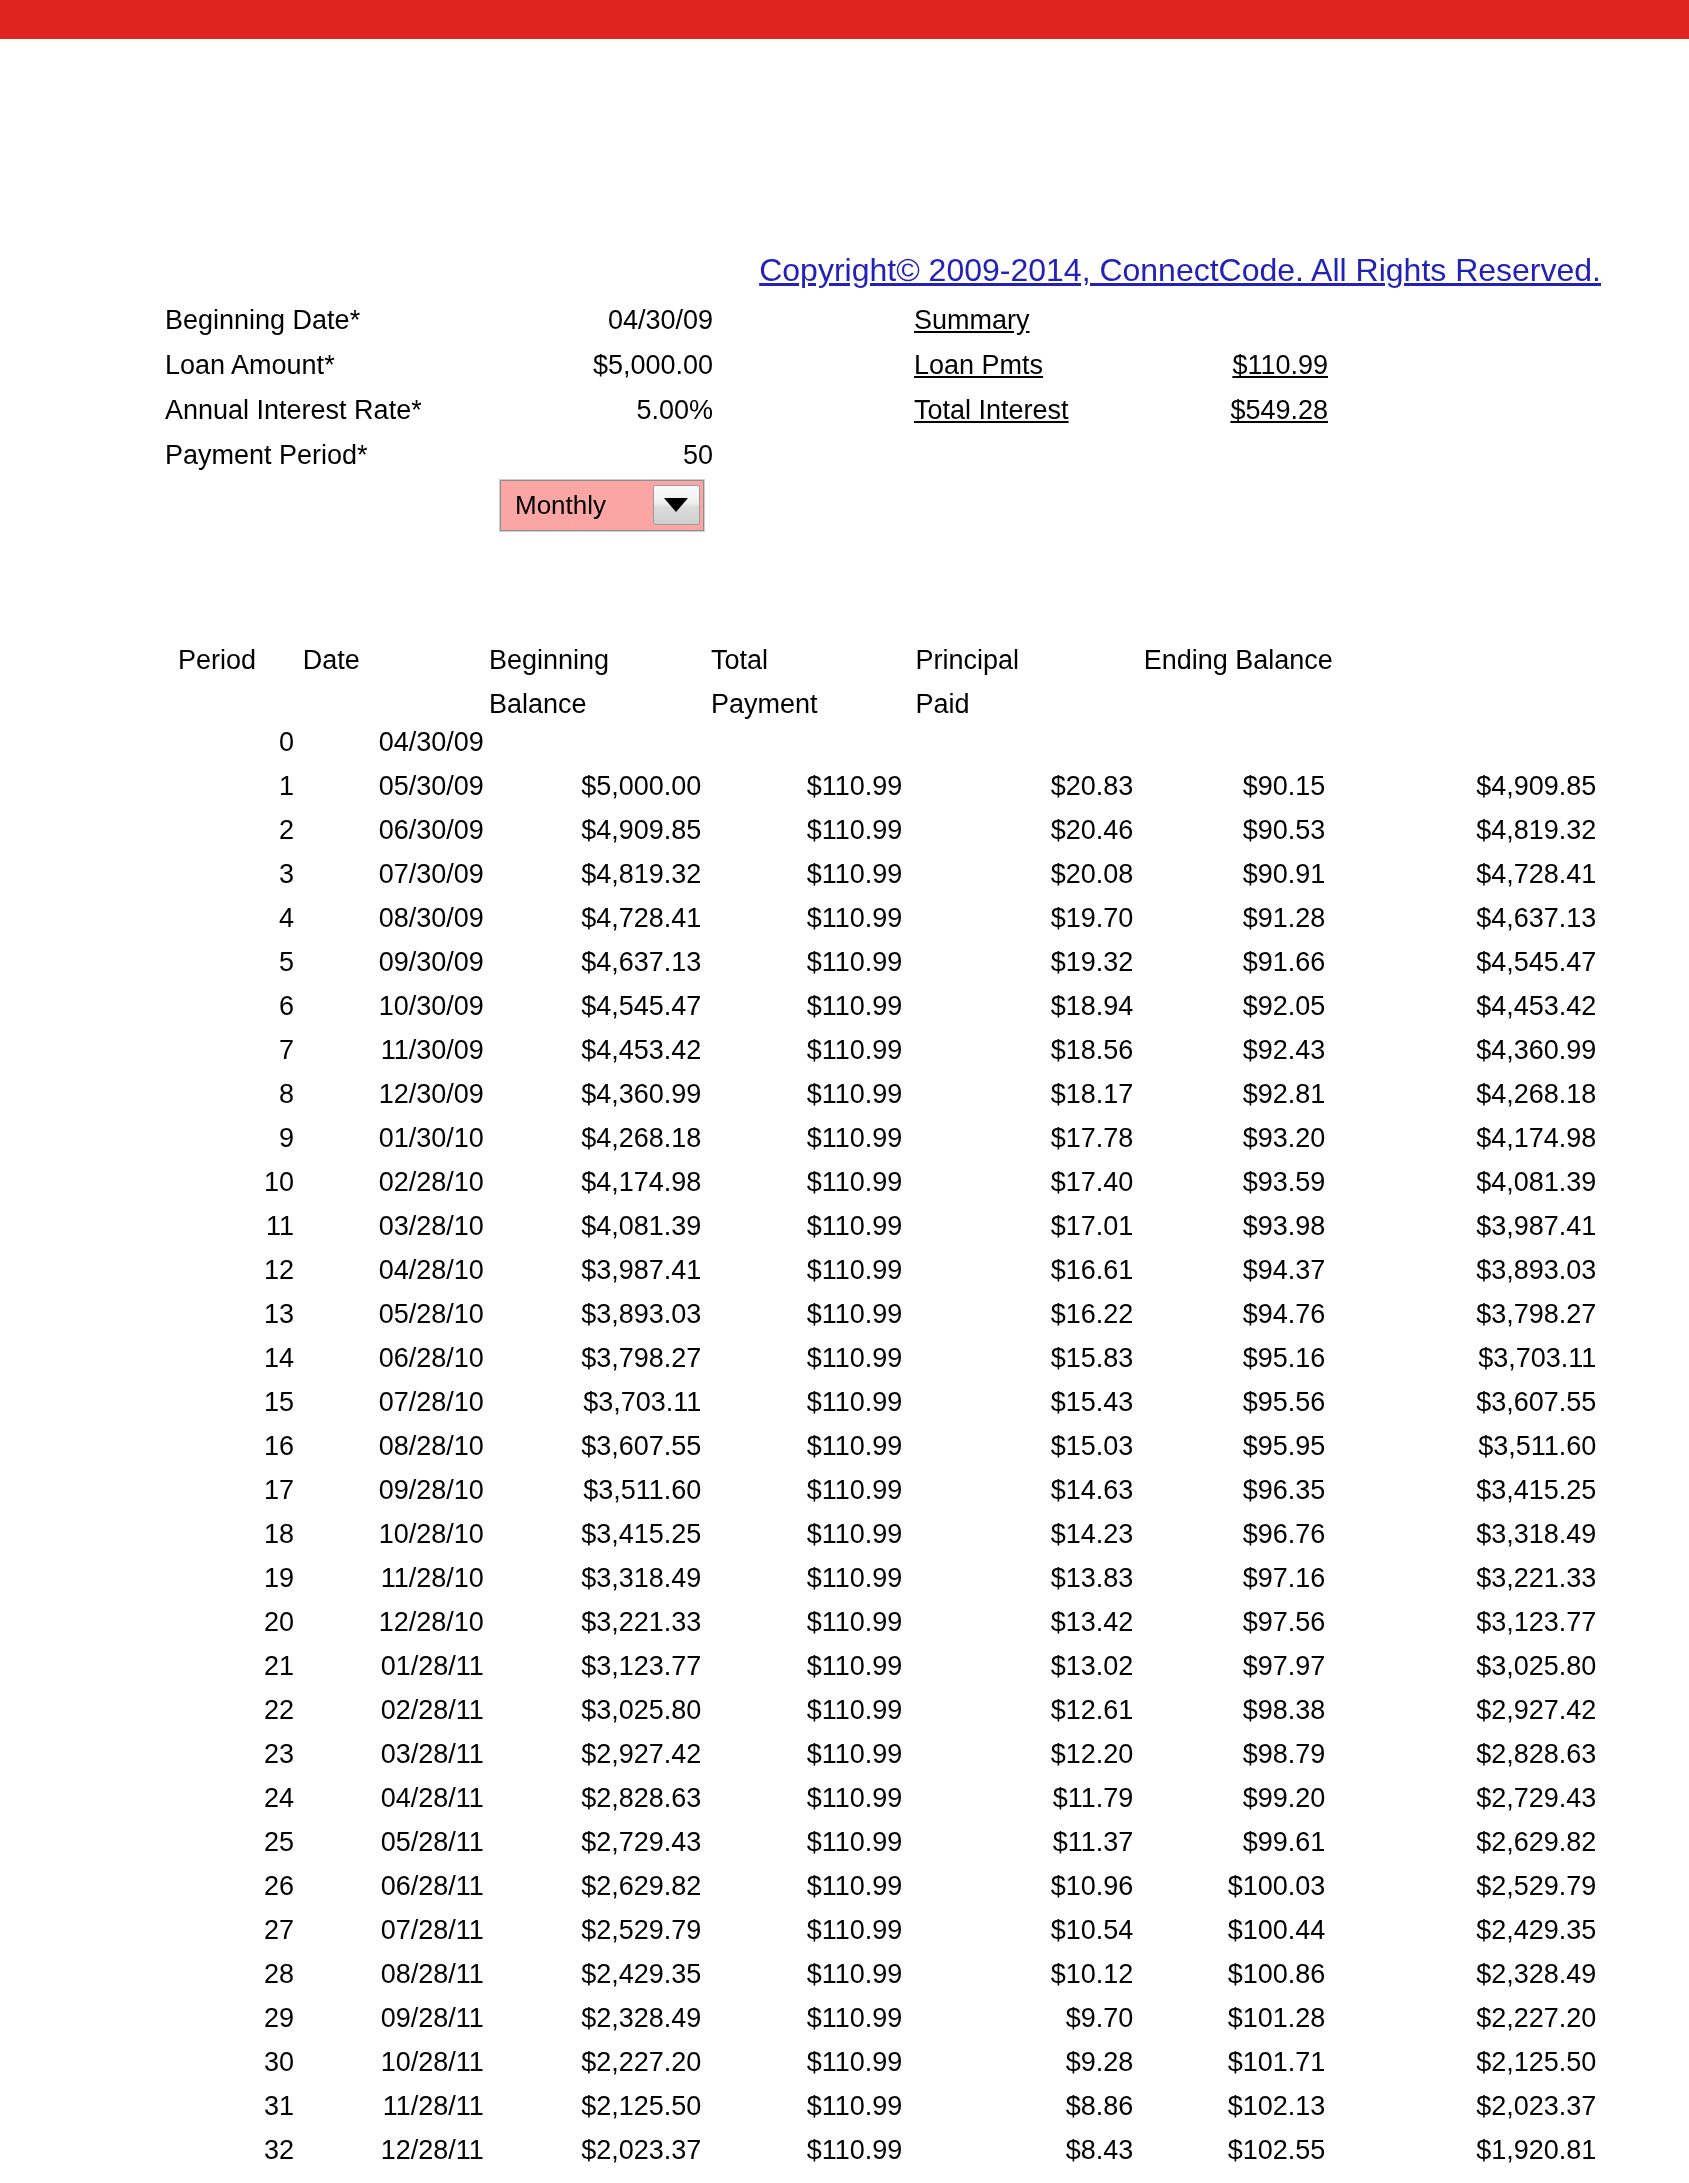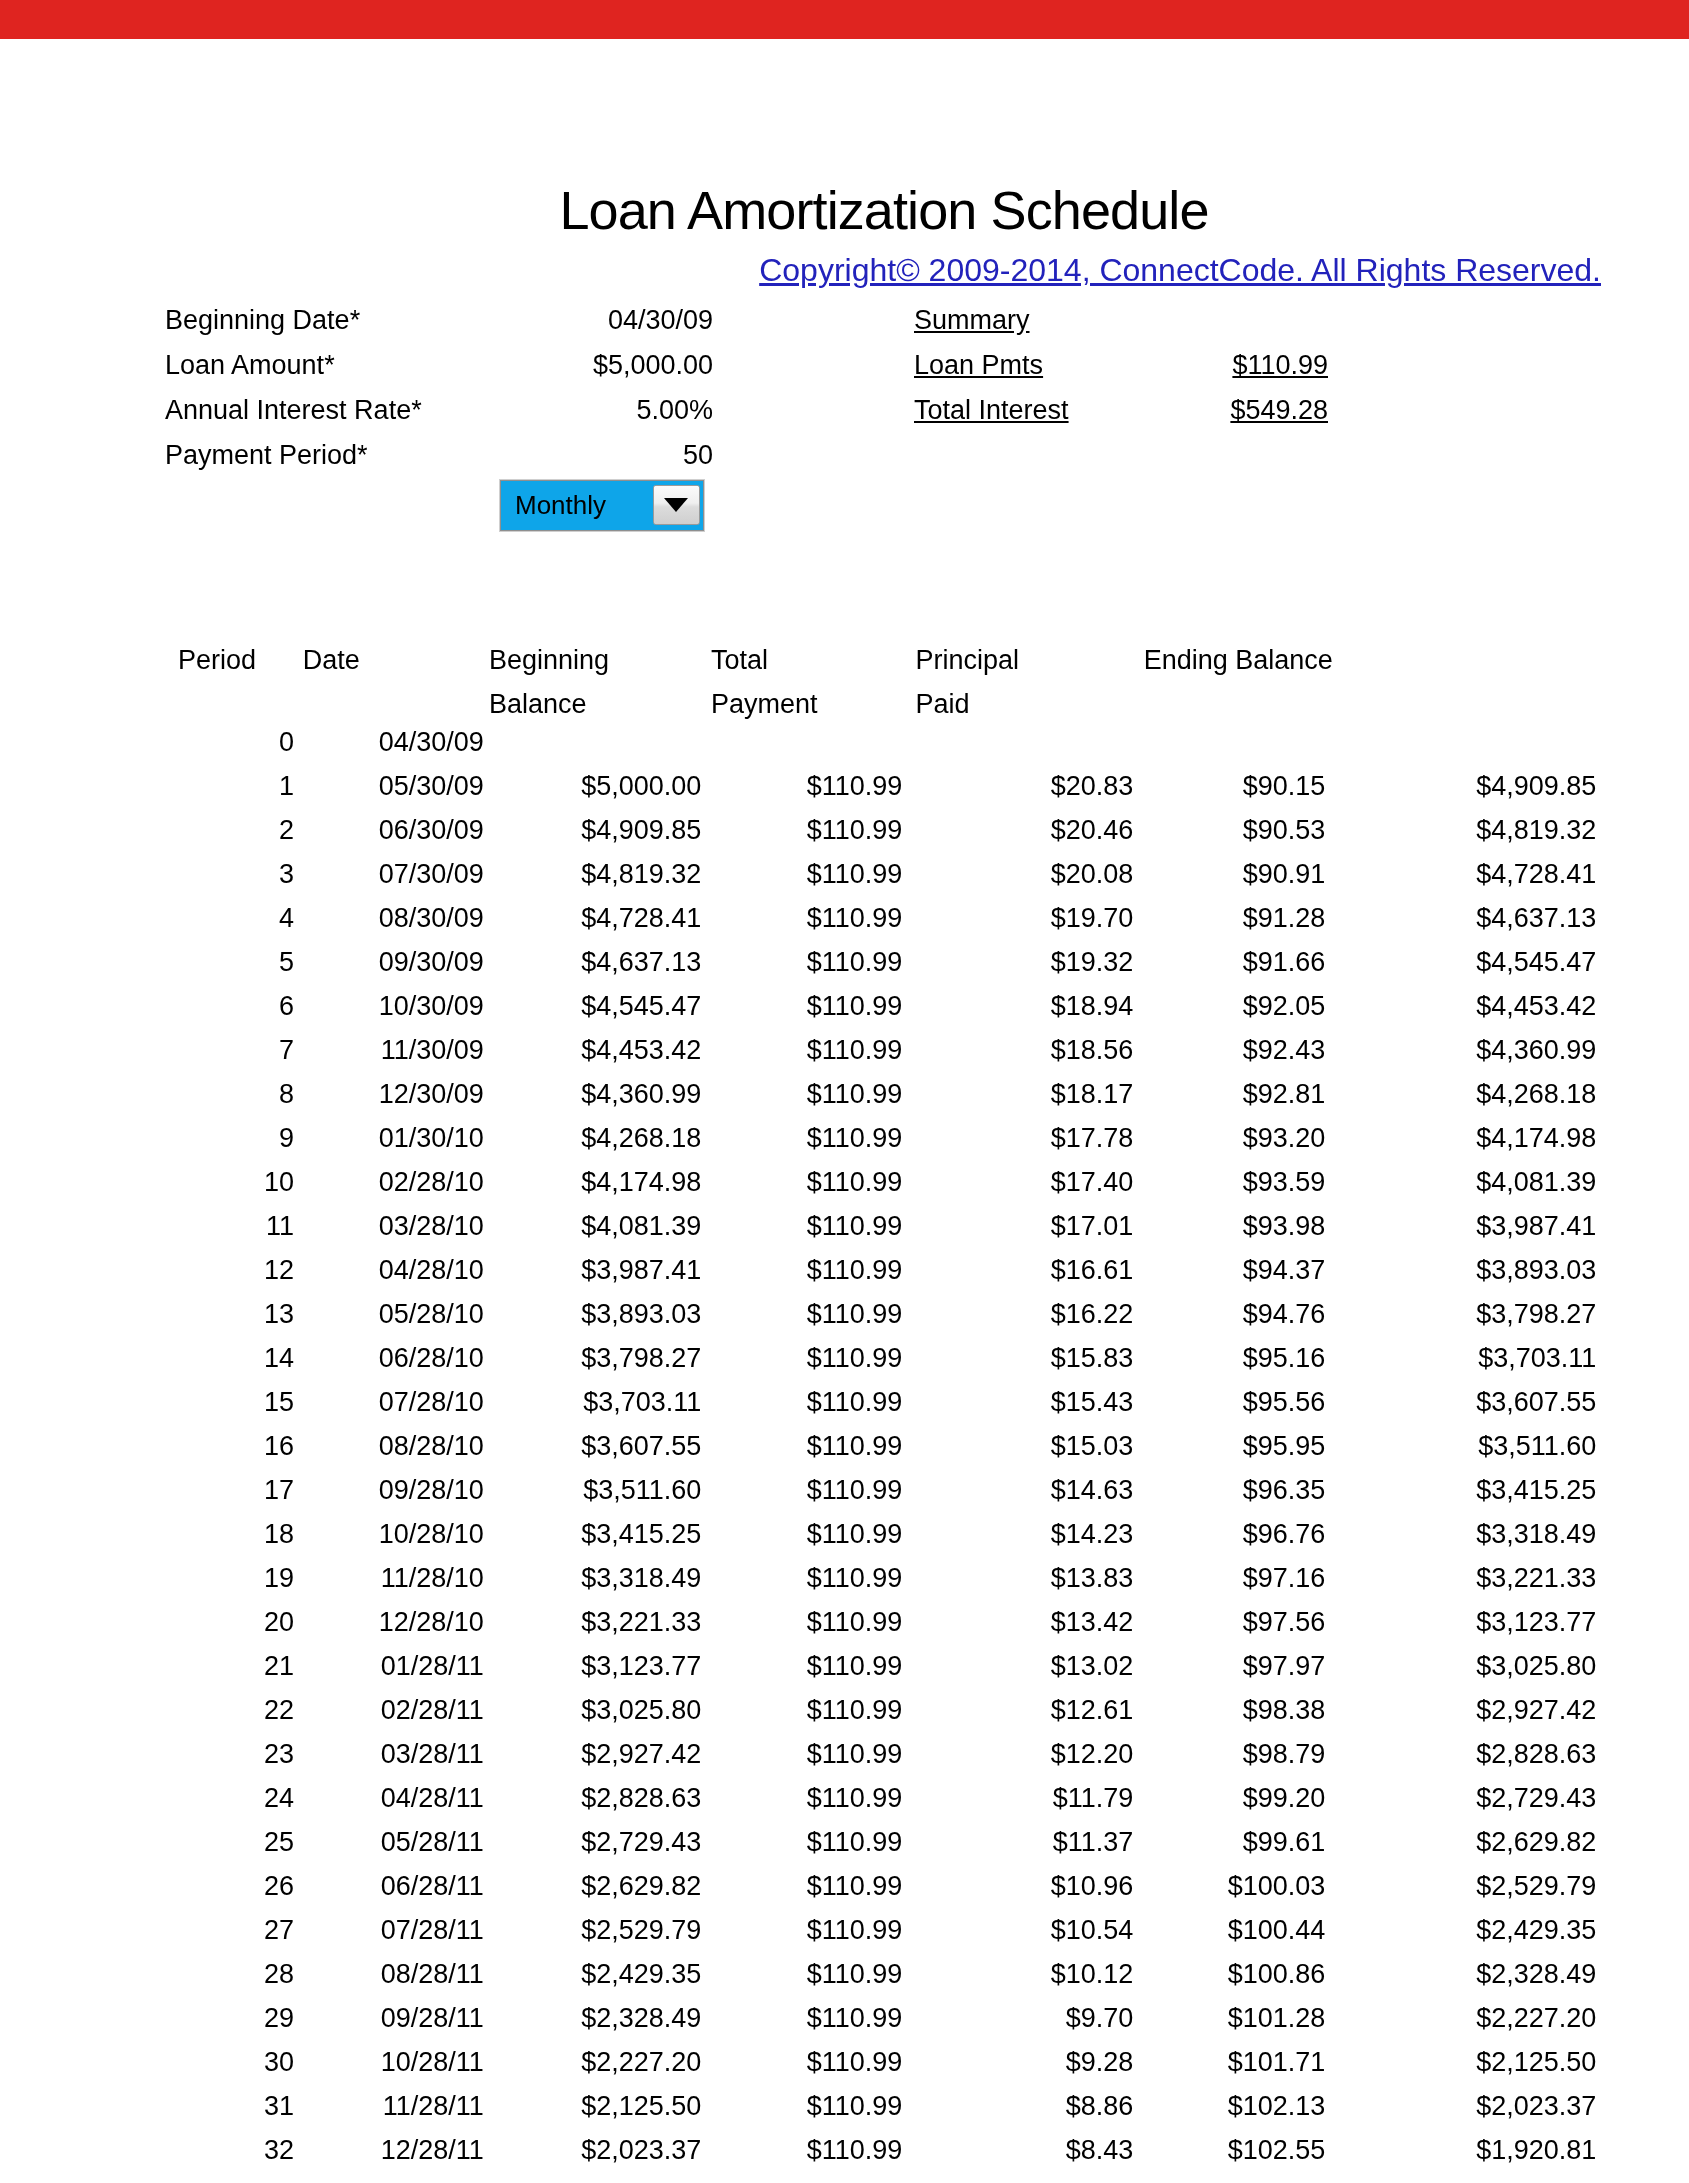--- a/index.html
+++ b/index.html
@@ -28,21 +28,21 @@
   .freq-row { margin-top:12.2px; }
   
   .summary { position:absolute; left:914px; top:298px; width:414px; }
   .s-row { height:45px; display:flex; align-items:center; font-size:27px;text-decoration:underline; }
   .s-label { flex:0 0 auto; white-space:nowrap; }
   .s-value { flex:1 1 auto; text-align:right; white-space:nowrap; }
   
   .combo {
     position:absolute; left:500px; top:480px; width:204px; height:51px;
     box-sizing:border-box; border:1.7px solid #8f8f8f; outline:0.9px solid #cfcfcf;
-    background:#0ea5e9; display:flex; align-items:center;
+    background:#fca5a5; display:flex; align-items:center;
   }
   .combo-text { font-size:26px; padding-left:14px; white-space:nowrap; }
   .combo-btn {
     position:absolute; top:3.5px; right:3.5px; width:47px; height:40px;
     box-sizing:border-box; border:0.9px solid #9a9a9a; border-radius:2.6px;
     background:linear-gradient(180deg,#fbfbfb 0%,#efefef 45%,#dcdcdc 55%,#cfcfcf 100%);
     display:flex; align-items:center; justify-content:center; cursor:pointer;
   }
   .arrow-down {
     width:0; height:0;
@@ -71,21 +71,20 @@
   .td.c1 { padding-right:5.2px; }
   .td.c2, .td.c3, .td.c4, .td.c5, .td.c6 { padding-right:1.7px; }
 </style>
 </head>
 <body>
 
 <div class="page">
 
   <div class="top-bar" id="top-bar" style="background: rgb(223, 36, 32);"></div>
 
-  <h1 class="title">Loan Amortization Schedule</h1>
 
   <a class="copyright" id="copyright-link" style="color: rgb(34, 34, 187);">Copyright© 2009-2014, ConnectCode. All Rights Reserved.</a>
 
   <div class="params">
     <div id="param-rows">
   <div class="p-row">
     <span class="p-label">Beginning Date*</span>
     <span class="p-value">04/30/09</span>
   </div>
 

